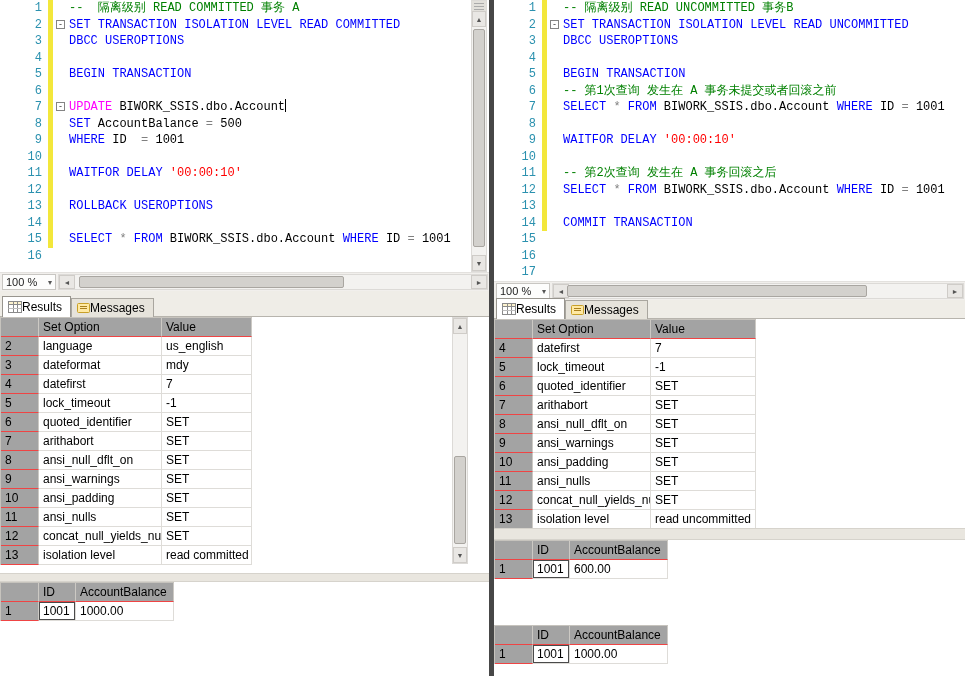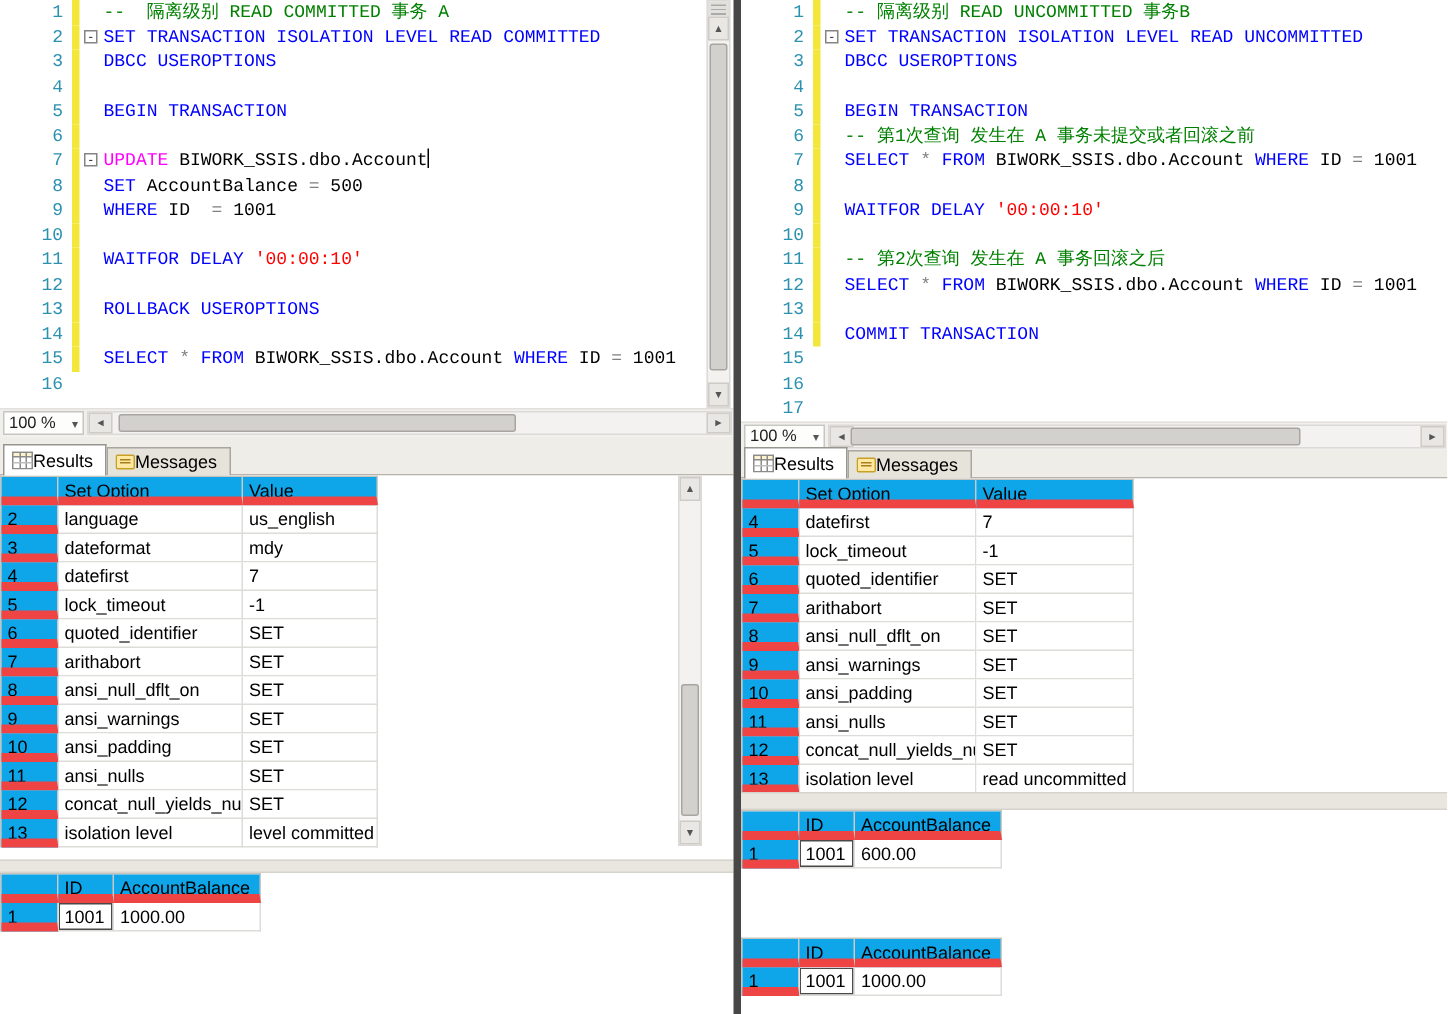--- a/index.html
+++ b/index.html
@@ -67,21 +67,21 @@
   .results,.gridwrap{position:absolute;left:0;right:0;background:#fff}
   #left-results{top:317px;height:256px} #right-results{top:319px;height:209px}
   .band{position:absolute;left:0;right:0;background:#e9e6df;border-top:1px solid #d6d3cc;border-bottom:1px solid #d6d3cc}
   #left-band{top:573px;height:9px} #right-band{top:528px;height:12px}
   #left-bottom{top:582px;bottom:0} #right-g2{top:540px;height:60px} #right-g3{top:625px;height:51px}
 
   .grid{position:absolute;top:0;left:0;background:#fff;border-top:1px solid #c6c3bd;border-left:1px solid #c6c3bd;font-size:12px}
   .grow{display:flex;height:19px}
   .gc{flex:none;border-right:1px solid #dedcd8;border-bottom:1px solid #dedcd8;padding:2px 4px;
       white-space:nowrap;overflow:hidden;background:#fff}
-  .gc.rh,.grow.h .gc{background:#0ea5e9;border-right:1px solid #ccc9c4;border-bottom:6px solid #ef4444}
+  .gc.rh,.grow.h .gc{background:#a3a3a3;border-right:1px solid #ccc9c4;border-bottom:1px solid #ef4444}
   .gc.focus{box-shadow:inset 0 0 0 1px #4a4a4a}
 
   #left-grid1 .c0{width:38px} #left-grid1 .c1{width:123px} #left-grid1 .c2{width:90px}
   #right-grid1 .c0{width:38px} #right-grid1 .c1{width:118px} #right-grid1 .c2{width:105px}
   #left-grid2 .c0,#right-grid2 .c0,#right-grid3 .c0{width:38px}
   #left-grid2 .c1,#right-grid2 .c1,#right-grid3 .c1{width:37px}
   #left-grid2 .c2,#right-grid2 .c2,#right-grid3 .c2{width:98px}
 </style>
 </head>
 <body>
@@ -295,21 +295,21 @@
           <div class="gc c2">SET</div>
         </div>
         <div class="grow">
           <div class="gc c0 rh">12</div>
           <div class="gc c1">concat_null_yields_null</div>
           <div class="gc c2">SET</div>
         </div>
         <div class="grow">
           <div class="gc c0 rh">13</div>
           <div class="gc c1">isolation level</div>
-          <div class="gc c2">level committed</div>
+          <div class="gc c2">read committed</div>
         </div>
       </div>
     <div class="vscroll" id="left-grid-vscroll">
       <div class="vbtn" style="top:0">▲</div>
       <div class="vthumb" style="top:138px;height:88px"></div>
       <div class="vbtn" style="bottom:0">▼</div>
     </div>
   </div>
 
   <div class="band" id="left-band"></div>

